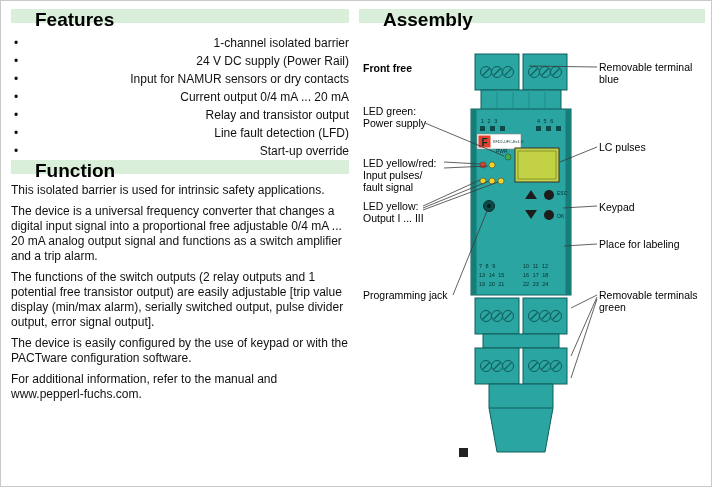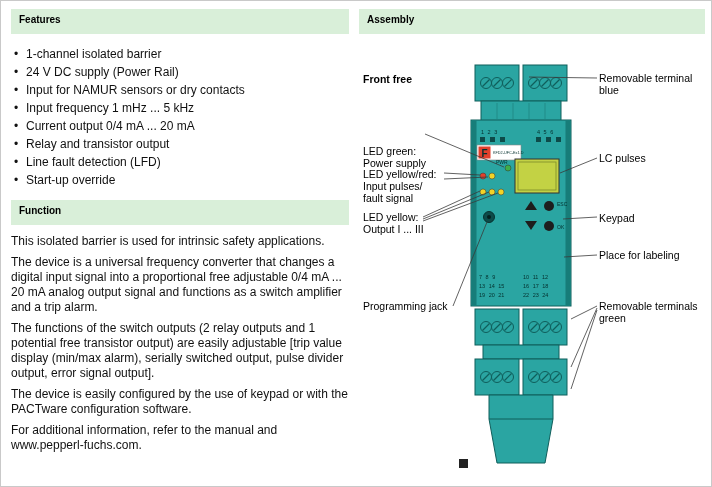--- a/index.html
+++ b/index.html
@@ -2,26 +2,26 @@
 <html style="--c-heading-bg: #d9efd9; --c-teal: #2aa5a2; --c-teal-dark: #0f5e5b; --c-teal-edge: #177d79; --c-display: #c3d244; --c-led-red: #e2402c; --c-led-yellow: #f2d327; --c-led-green: #3fae49;"><head>
 <meta charset="utf-8">
 <style>
   * { margin:0; padding:0; box-sizing:border-box; }
   html,body { background:#ffffff; }
   body { font-family:"Liberation Sans","DejaVu Sans",sans-serif; color:#111; }
   .page { position:relative; width:712px; height:487px; background:#fff;
           border:1px solid #c9c9c9; overflow:hidden; }
   .col-left  { position:absolute; left:10px;  top:8px; width:338px; }
   .col-right { position:absolute; left:358px; top:8px; width:346px; }
-  .section-heading { height:25px; line-height:21px; background:var(--c-heading-bg,#d9efd9);
-                     font-size:10px; font-weight:bold; padding-left:8px; color:#000; }
-  .features-list { list-style:none; margin:11px 0 0 2px; }
+  .section-heading { height:14px; line-height:21px; background:var(--c-heading-bg,#d9efd9);
+                     font-size:19px; font-weight:bold; padding-left:24px; color:#000; }
+  .features-list { list-style:none; margin:11px 0 0 2px;text-align:right; }
   .features-list li { position:relative; font-size:12px; line-height:18px; padding-left:13px; }
   .features-list li::before { content:"\2022"; position:absolute; left:1px; }
-  .function-heading { margin-top:11px; }
+  .function-heading { }
   .paragraphs { margin-top:9px; }
   .paragraphs p { font-size:12px; line-height:15px; margin-bottom:6px; }
   .diagram { position:relative; margin-top:11px; height:447px; }
   .diagram svg { position:absolute; left:0; top:0; }
   .callout { position:absolute; font-size:10.5px; line-height:12px; white-space:pre-line; color:#000; }
   .callout.bold { font-weight:bold; }
   svg text { font-family:"Liberation Sans","DejaVu Sans",sans-serif; fill:#04302e; }
   .leader { stroke:#3a3a3a; stroke-width:0.8; fill:none; }
   .f-teal   { fill:var(--c-teal,#2aa5a2); }
   .f-teal-d { fill:var(--c-teal-edge,#177d79); }
@@ -37,21 +37,20 @@
 <body>
 
 <div class="page">
 
   <div class="col-left">
     <div class="section-heading">Features</div>
     <ul class="features-list">
       <li>1-channel isolated barrier</li>
       <li>24 V DC supply (Power Rail)</li>
       <li>Input for NAMUR sensors or dry contacts</li>
-      <li>Input frequency 1 mHz ... 5 kHz</li>
       <li>Current output 0/4 mA ... 20 mA</li>
       <li>Relay and transistor output</li>
       <li>Line fault detection (LFD)</li>
       <li>Start-up override</li>
     </ul>
     <div class="section-heading function-heading">Function</div>
     <div class="paragraphs">
       <p>This isolated barrier is used for intrinsic safety applications.</p>
       <p>The device is a universal frequency converter that changes a digital input signal into a proportional free adjustable 0/4 mA ... 20 mA analog output signal and functions as a switch amplifier and a trip alarm.</p>
       <p>The functions of the switch outputs (2 relay outputs and 1 potential free transistor output) are easily adjustable [trip value display (min/max alarm), serially switched output, pulse divider output, error signal output].</p>
@@ -204,21 +203,21 @@
           <line class="leader" x1="85" y1="128" x2="121" y2="130"></line>
           <line class="leader" x1="85" y1="134" x2="129" y2="132"></line>
           <line class="leader" x1="64" y1="172" x2="121" y2="146"></line>
           <line class="leader" x1="64" y1="174" x2="130" y2="147"></line>
           <line class="leader" x1="64" y1="176" x2="139" y2="148"></line>
           <line class="leader" x1="94" y1="261" x2="128" y2="177"></line>
         </g>
       </svg>
 
       <div class="callout bold" style="left:4px;top:28px">Front free</div>
-      <div class="callout" style="left:4px;top:100px">LED green:
+      <div class="callout" style="left:4px;top:71px">LED green:
 Power supply</div>
       <div class="callout" style="left:4px;top:123px">LED yellow/red:
 Input pulses/
 fault signal</div>
       <div class="callout" style="left:4px;top:166px">LED yellow:
 Output I ... III</div>
       <div class="callout" style="left:4px;top:255px">Programming jack</div>
       <div class="callout" style="left:240px;top:27px">Removable terminal
 blue</div>
       <div class="callout" style="left:240px;top:107px">LC pulses</div>

